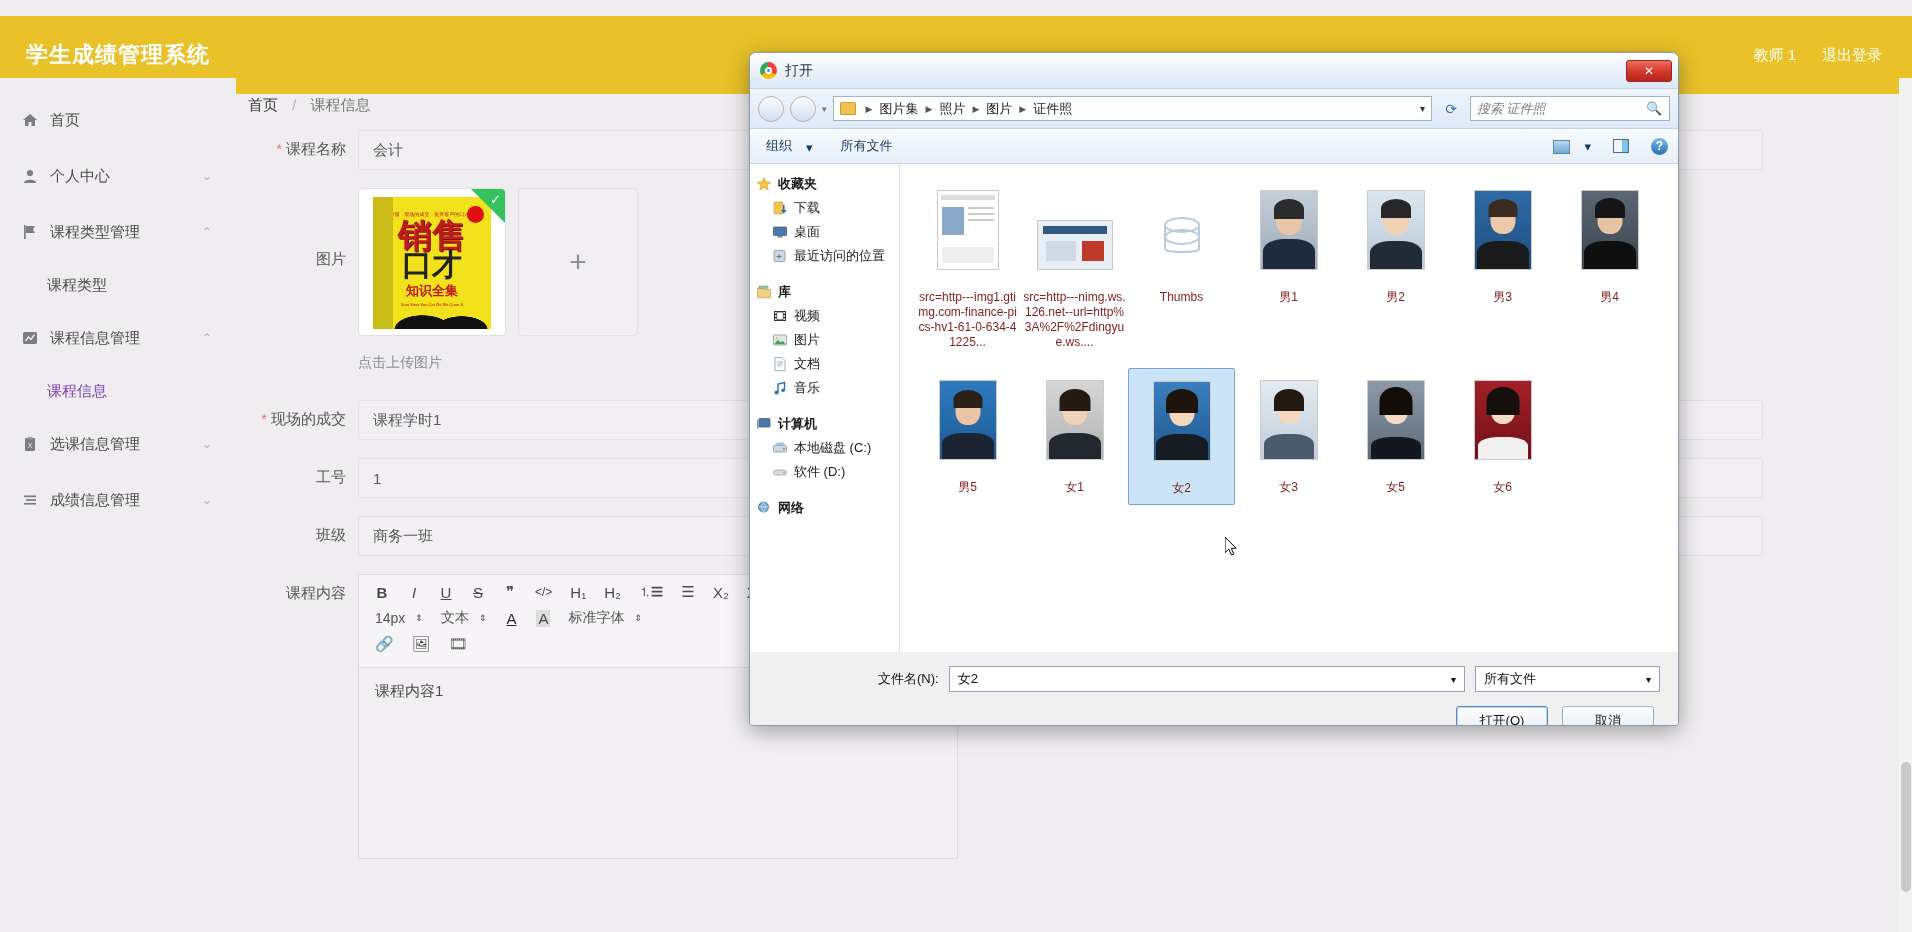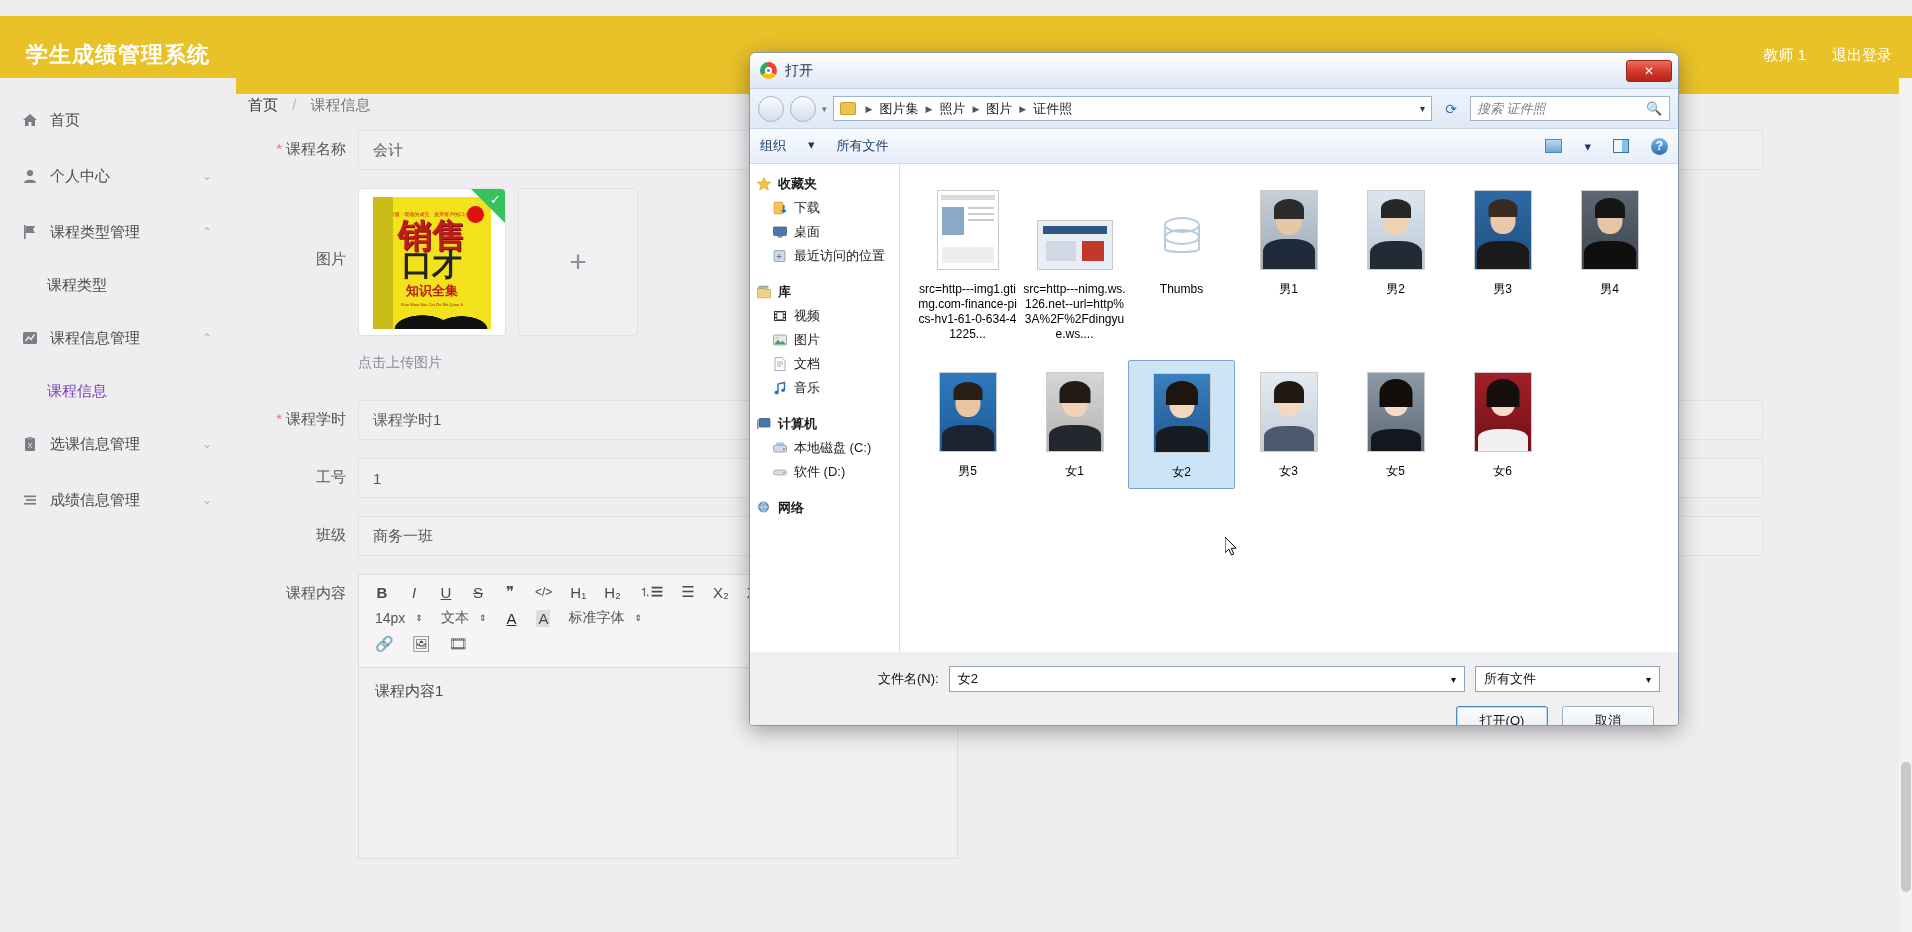--- a/index.html
+++ b/index.html
@@ -14,21 +14,21 @@
 
   
   #app { position:absolute; inset:0; background:#efedef; }
 
   .topbar{
     position:absolute; left:0; top:16px; width:1912px; height:78px;
     background:#e9c229;
     display:flex; align-items:center; justify-content:space-between;
   }
   .brand{ color:#fff; font-size:22px; font-weight:bold; margin-left:26px; letter-spacing:1px;}
-  .topright{ display:flex; align-items:center; gap:26px; margin-right:20px; color:#fff; font-size:15px;}
+  .topright{ display:flex; align-items:center; gap:26px; margin-right:30px; color:#fff; font-size:15px;}
   .topright span{ cursor:pointer; }
 
   .sidebar{
     position:absolute; left:0; top:78px; width:236px; bottom:0;
     background:#efedef;
     padding-top:14px;
   }
   .menu-item{
     display:flex; align-items:center; height:56px;
     padding:0 24px 0 18px; color:#4c4c4c; font-size:15px; cursor:pointer;
@@ -156,40 +156,40 @@
   }
   .searchbar .ph{ color:#7d7d7d; font-style:italic; flex:1;}
   .searchbar .mag{ color:#4a6fa5; font-size:13px;}
 
   .dlg-toolbar{
     height:35px; background:linear-gradient(#f7fbfe,#e6eef8);
     border-bottom:1px solid #ccd8e6;
     display:flex; align-items:center; padding:0 10px; gap:22px; font-size:13px; color:#15385e;
   }
   .dlg-toolbar .grow{ flex:1; }
-  .tb-ico{ display:flex; align-items:flex-start; gap:22px; cursor:pointer;}
+  .tb-ico{ display:flex; align-items:flex-end; gap:14px; cursor:pointer;margin-left:6px;}
   .ico-view{ width:17px;height:14px;background:linear-gradient(#bcd9ef,#6fa8d6); border:1px solid #5a87b0;}
   .ico-pane{ width:16px;height:14px; border:1.5px solid #4a6c92; display:flex;}
   .ico-pane i{ display:block; width:6px; background:#7fc4e8; margin-left:auto;}
   .ico-help{ width:17px;height:17px;border-radius:50%;background:linear-gradient(#7cb9e8,#2c6ead);
      color:#fff; font-size:12px; font-weight:bold; display:flex;align-items:center;justify-content:center;}
 
   .dlg-body{ display:flex; height:488px; background:#fff; }
   .nav-pane{ width:150px; border-right:1px solid #dcdcdc; background:#fff; padding:8px 0 0 6px; font-size:13px;}
   .nav-group{ display:flex; align-items:center; gap:6px; height:24px; color:#1a1a1a; font-weight:bold;}
   .nav-child{ display:flex; align-items:center; gap:6px; height:24px; color:#1a1a1a; padding-left:16px;}
   .nav-gap{ height:12px; }
   .ni{ width:16px;height:16px; flex:none; }
 
   .files{ flex:1; position:relative; padding:14px 10px 0 14px; }
   .grid{ display:flex; flex-wrap:wrap; }
   .cell{ width:107px; padding:4px 2px 8px; text-align:center; cursor:pointer; }
   .cell.selected{ background:#cce4f7; border:1px solid #7da2ce; border-radius:2px;}
   .thumb{ height:88px; display:flex; align-items:flex-end; justify-content:center; }
-  .cname{ font-size:12px; color:#000000; line-height:1.25; margin-top:12px; word-break:break-all;}
+  .cname{ font-size:12px; color:#7f1d1d; line-height:1.25; margin-top:20px; word-break:break-all;}
   .photo{ width:58px; height:80px; border:1px solid #ccc; }
 
   .dlg-footer{ padding:14px 18px 0; background:#f0f0f0; }
   .fnrow{ display:flex; align-items:center; gap:10px; }
   .fnlabel{ font-size:13px; color:#111; margin-left:110px;}
   .fninput{ flex:1; height:26px; background:#fff; border:1px solid #8fa3b8; display:flex; align-items:center;
             padding:0 8px; font-size:13px; color:#111;}
   .fninput .dd{ margin-left:auto; font-size:10px; }
   .ftype{ width:185px; height:26px; background:#fff; border:1px solid #8fa3b8; display:flex; align-items:center;
           padding:0 8px; font-size:13px; color:#111;}
@@ -330,21 +330,21 @@
 
     <div class="frow" style="margin-bottom:6px;">
       <div class="flabel"></div>
       <div class="fctrl">
         <div class="hint">点击上传图片</div>
       </div>
     </div>
 
     <div class="frow">
       <div class="flabel">
-        <span class="req">*</span><span>课程学时</span>
+        <span class="req">*</span><span>现场的成交</span>
       </div>
       <div class="fctrl">
         <div class="finput">课程学时1</div>
       </div>
     </div>
 
     <div class="frow">
       <div class="flabel">工号</div>
       <div class="fctrl">
         <div class="finput">1</div>

